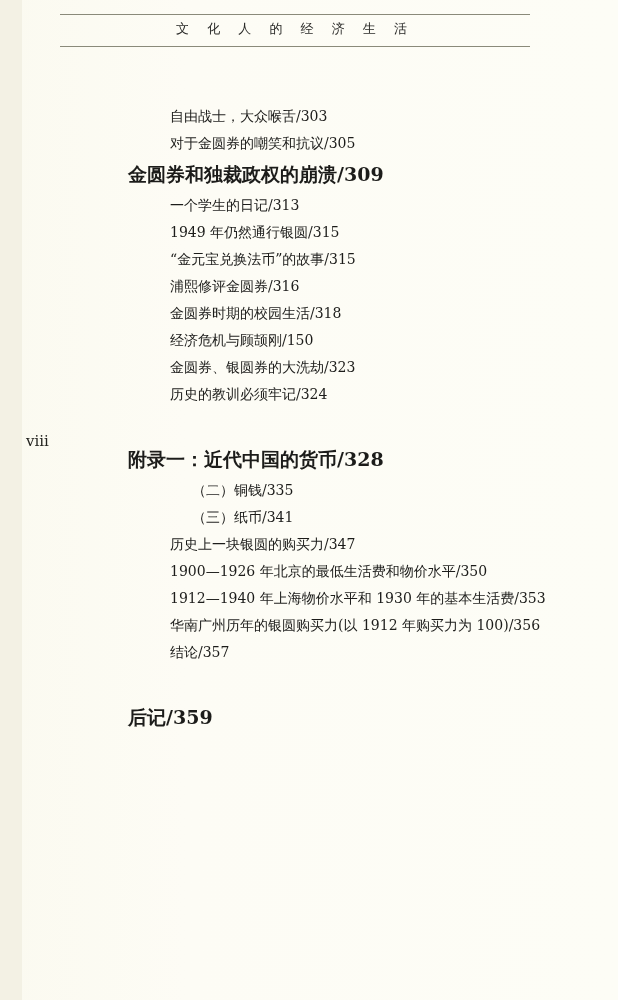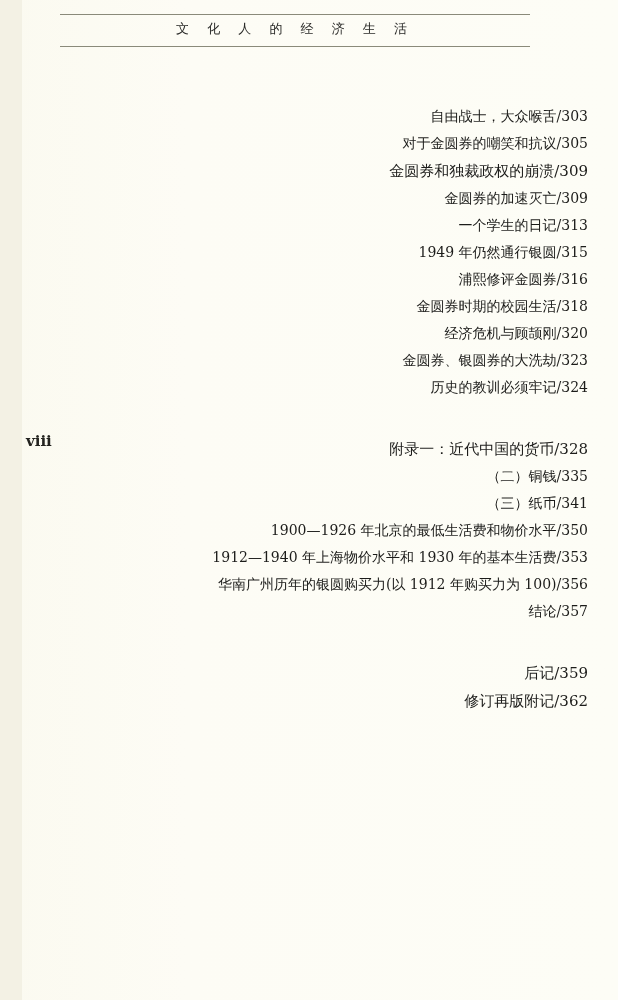--- a/index.html
+++ b/index.html
@@ -64,39 +64,37 @@
     color: #2a2a28;
     white-space: nowrap;
   }
   .folio {
     position: absolute;
     left: 26px;
     top: 432px;
     font-family: "DejaVu Serif", serif;
     font-size: 15px;
     color: #23231f;
-    font-weight: bold;
   }
   .toc {
     position: absolute;
     left: 128px;
     top: 108px;
     width: 460px;
   }
   .entry {
     font-family: "DejaVu Serif", serif;
     color: #1c1c1a;
     white-space: nowrap;
-    text-align: right;
   }
   .lvl-1 {
-    font-size: 15px;
+    font-size: 19px;
     margin: 0 0 9px 0;
     padding-left: 0px;
-    font-weight: 400;
+    font-weight: 700;
   }
   .lvl-2 {
     font-size: 14px;
     margin: 0 0 9px 0;
     padding-left: 42px;
   }
   .lvl-3 {
     font-size: 14px;
     margin: 0 0 9px 0;
     padding-left: 64px;
@@ -115,33 +113,33 @@
     <span class="header-title">文 化 人 的 经 济 生 活</span>
   </div>
   <div class="header-rule-bottom"></div>
 
   <div class="folio">viii</div>
 
   <div class="toc" id="toc-root">
       <div class="entry lvl-2">自由战士，大众喉舌/303</div>
       <div class="entry lvl-2">对于金圆券的嘲笑和抗议/305</div>
       <div class="entry lvl-1">金圆券和独裁政权的崩溃/309</div>
-      <div class="entry lvl-2">金圆券的加速灭亡/309</div>
       <div class="entry lvl-2">一个学生的日记/313</div>
       <div class="entry lvl-2">1949 年仍然通行银圆/315</div>
+      <div class="entry lvl-2">“金元宝兑换法币”的故事/315</div>
       <div class="entry lvl-2">浦熙修评金圆券/316</div>
       <div class="entry lvl-2">金圆券时期的校园生活/318</div>
-      <div class="entry lvl-2">经济危机与顾颉刚/320</div>
+      <div class="entry lvl-2">经济危机与顾颉刚/150</div>
       <div class="entry lvl-2">金圆券、银圆券的大洗劫/323</div>
       <div class="entry lvl-2">历史的教训必须牢记/324</div>
       <div class="gap-lg"></div>
       <div class="entry lvl-1">附录一：近代中国的货币/328</div>
       <div class="entry lvl-3">（二）铜钱/335</div>
       <div class="entry lvl-3">（三）纸币/341</div>
+      <div class="entry lvl-2">历史上一块银圆的购买力/347</div>
       <div class="entry lvl-2">1900—1926 年北京的最低生活费和物价水平/350</div>
       <div class="entry lvl-2">1912—1940 年上海物价水平和 1930 年的基本生活费/353</div>
       <div class="entry lvl-2">华南广州历年的银圆购买力(以 1912 年购买力为 100)/356</div>
       <div class="entry lvl-2">结论/357</div>
       <div class="gap-lg"></div>
       <div class="entry lvl-1">后记/359</div>
-      <div class="entry lvl-1">修订再版附记/362</div>
     </div>
 </div>
 
 </body></html>

